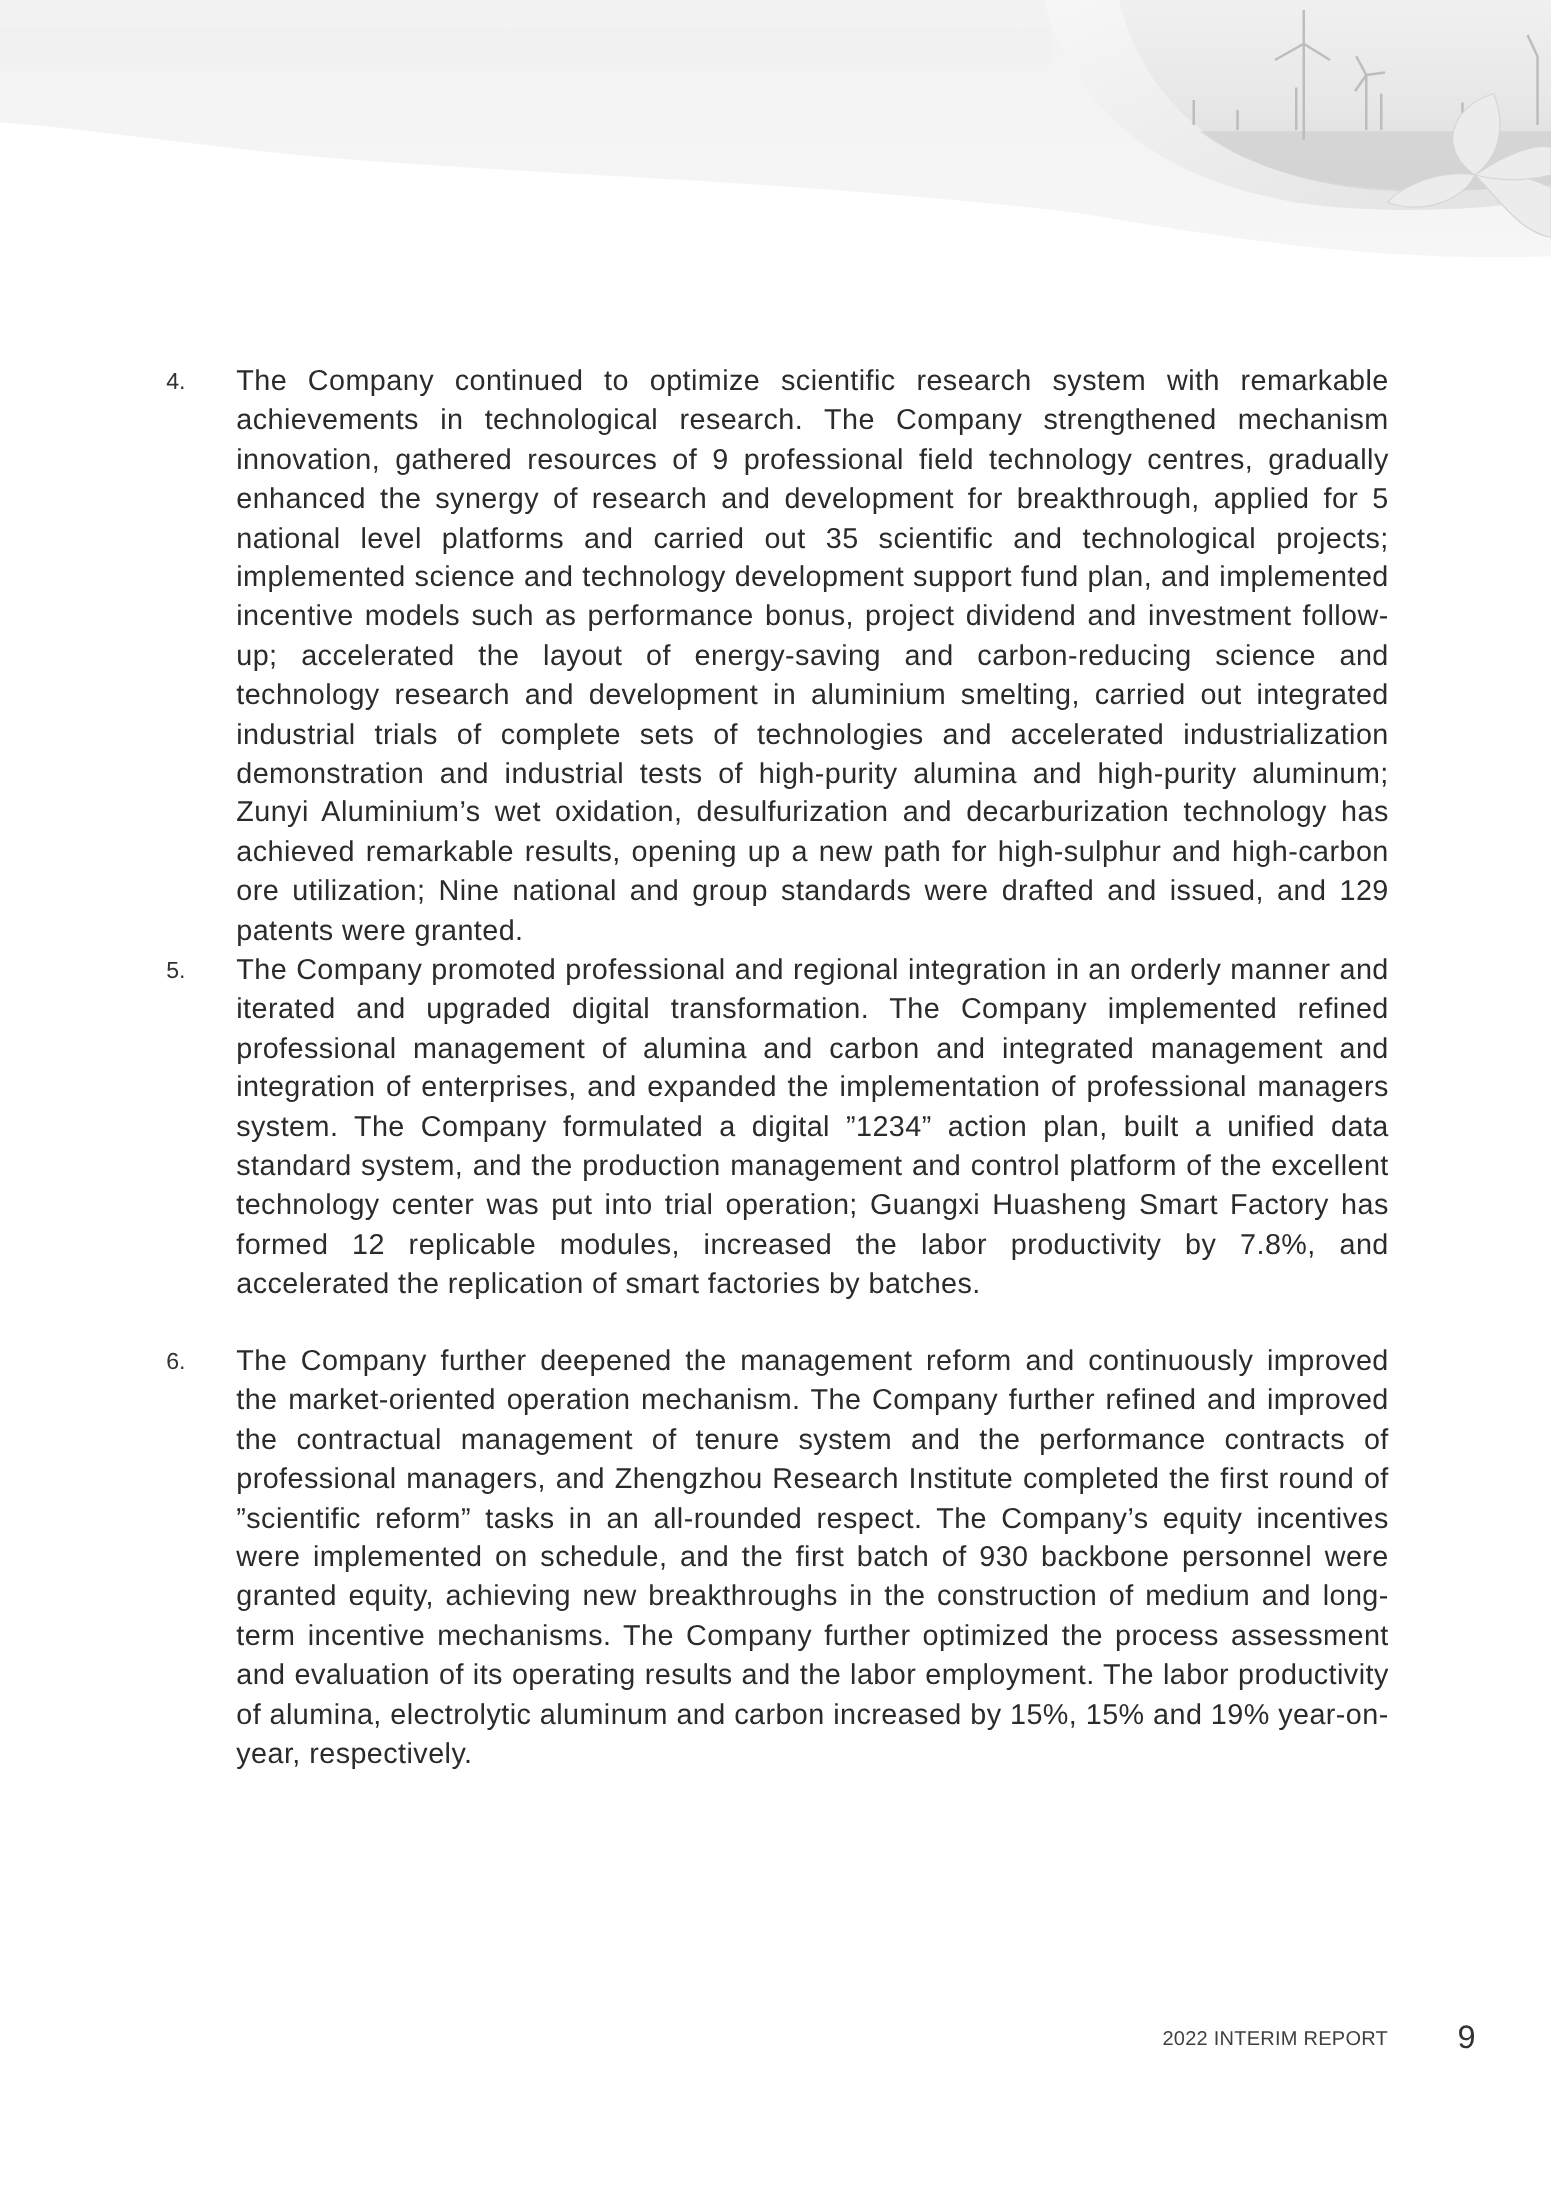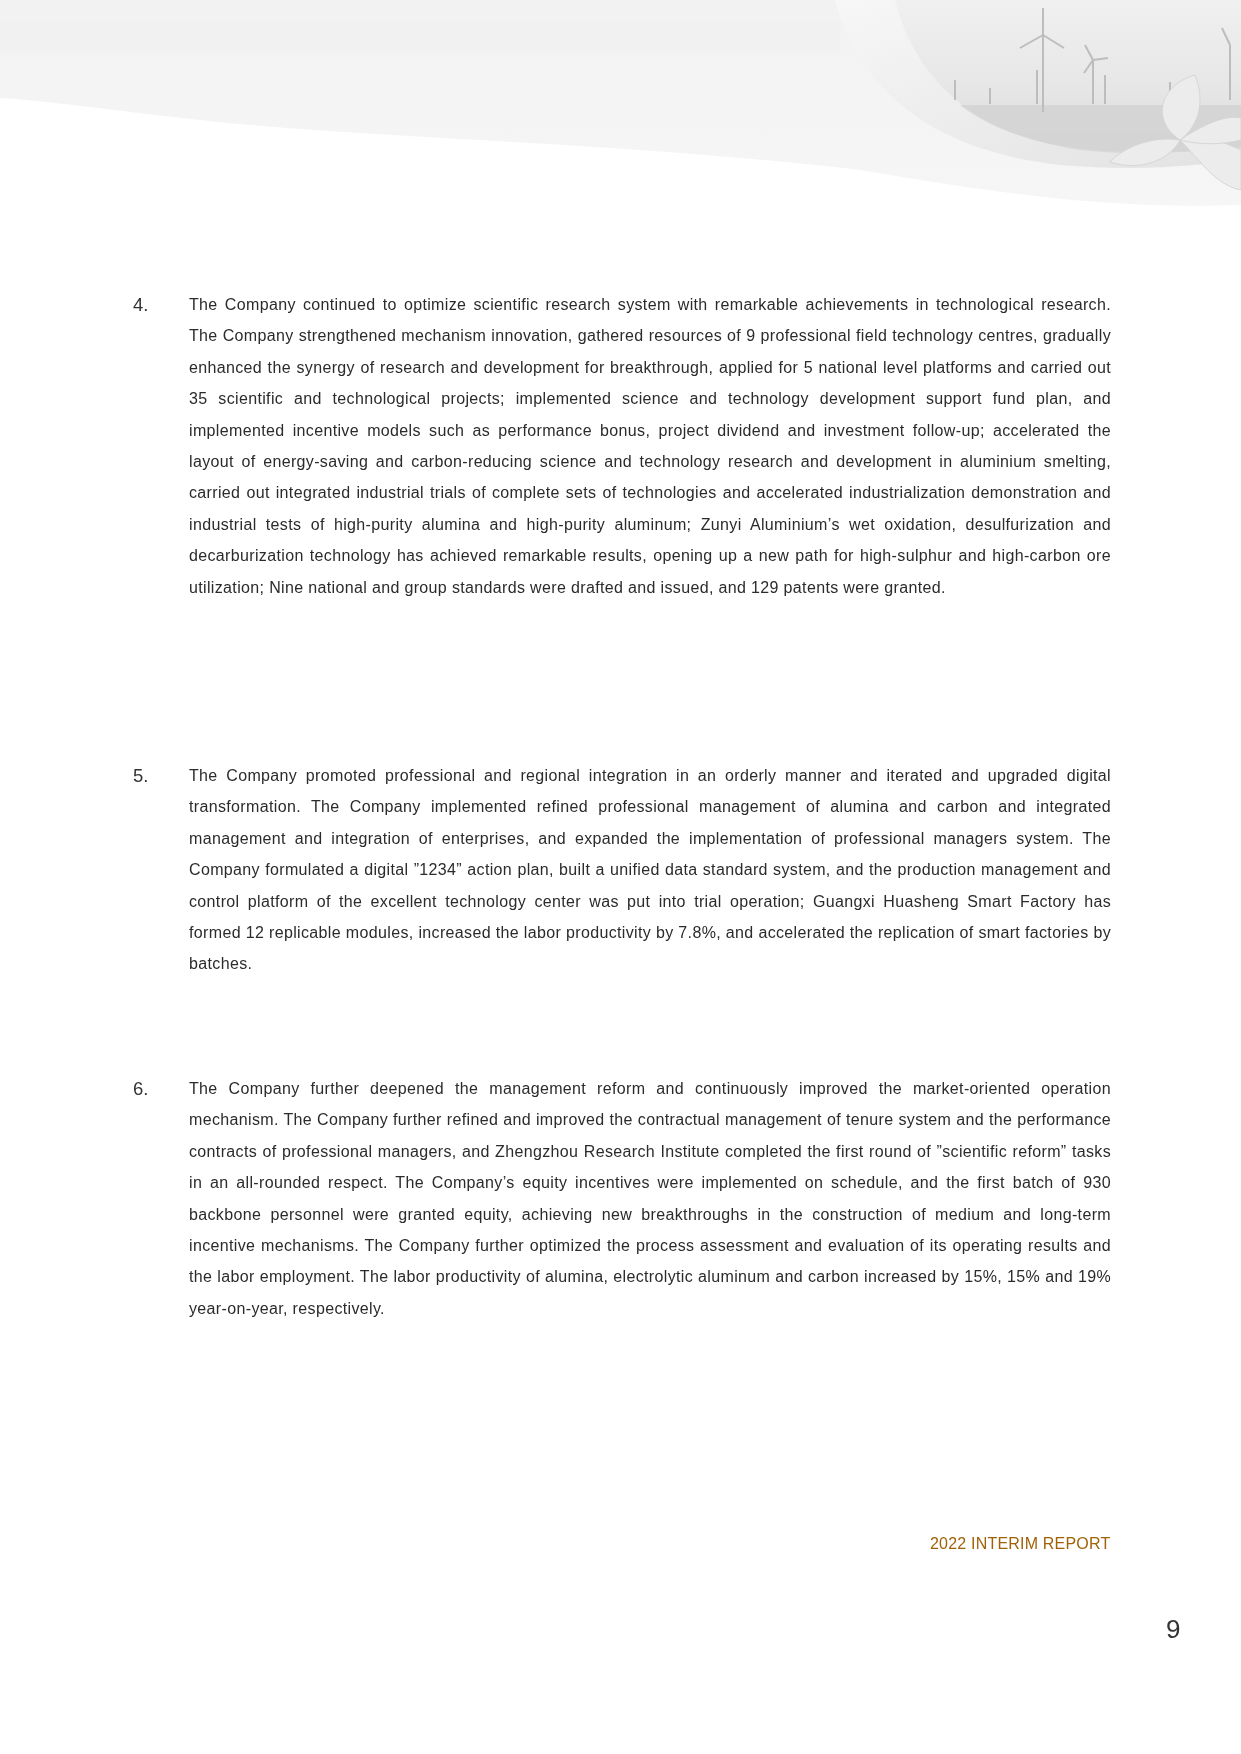--- a/index.html
+++ b/index.html
@@ -9,26 +9,26 @@
     
     .header-banner { position: absolute; left: 0; top: 0; width: 1241px; height: 230px; }
     .header-banner svg { display: block; }
 
     
     .content { position: absolute; left: 0; top: 0; width: 1241px; }
     .item { position: absolute; left: 133px; width: 980px; }
     .item-num { position: absolute; left: 0; top: 0; width: 40px;
                 font-size: 18.5px; line-height: 31.4px; color: #333; font-weight: 300; }
     .item-text { position: absolute; left: 56px; top: 0; width: 922px;
-                 font-size: 16px; line-height: 31.4px; text-align: justify;
+                 font-size: 23px; line-height: 31.4px; text-align: justify;
                  letter-spacing: 0.35px; color: #2b2b2b; }
 
     
-    .footer-title { position: absolute; left: 930px; top: 1535px; font-size: 16px;
-                    letter-spacing: 0.2px; color: #a16207; font-weight: 400; }
+    .footer-title { position: absolute; left: 930px; top: 1623px; font-size: 16px;
+                    letter-spacing: 0.2px; color: #404040; font-weight: 400; }
     .footer-page { position: absolute; left: 1166px; top: 1614px; font-size: 26px;
                    color: #333; font-weight: 300; }
   </style>
 </head>
 <body>
 
 <div class="header-banner">
   <svg width="1241" height="230" viewBox="0 0 1241 230">
     <defs>
       <linearGradient id="bgGrad" x1="0" y1="0" x2="0" y2="1">

